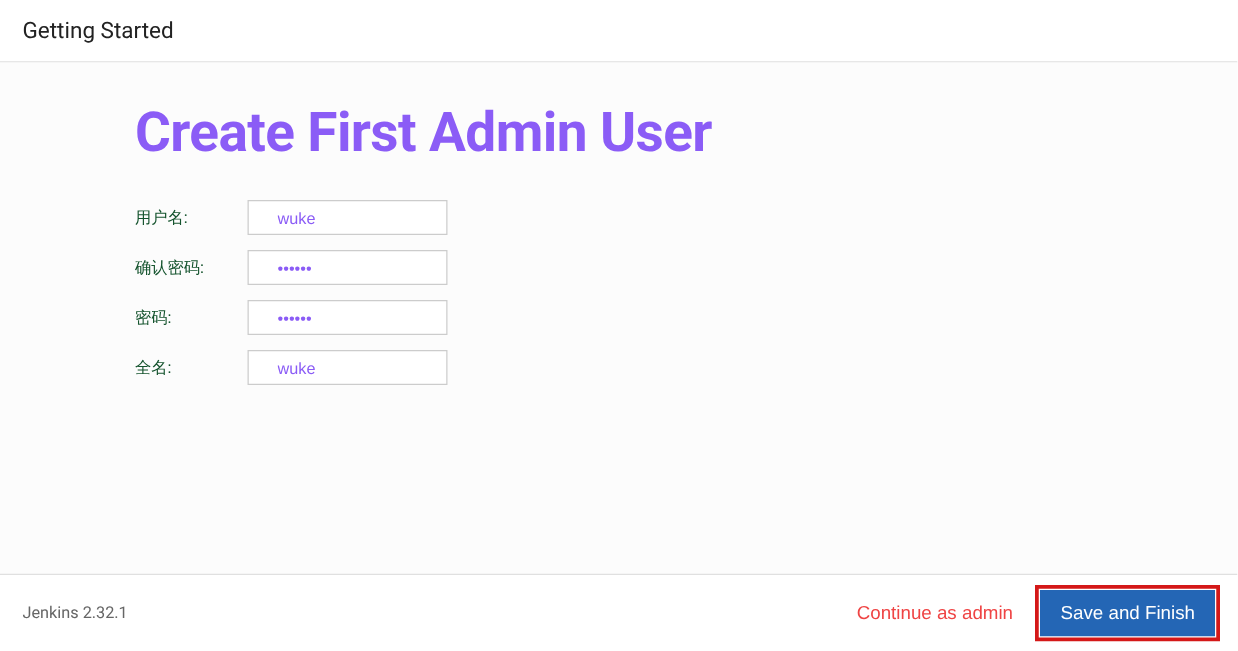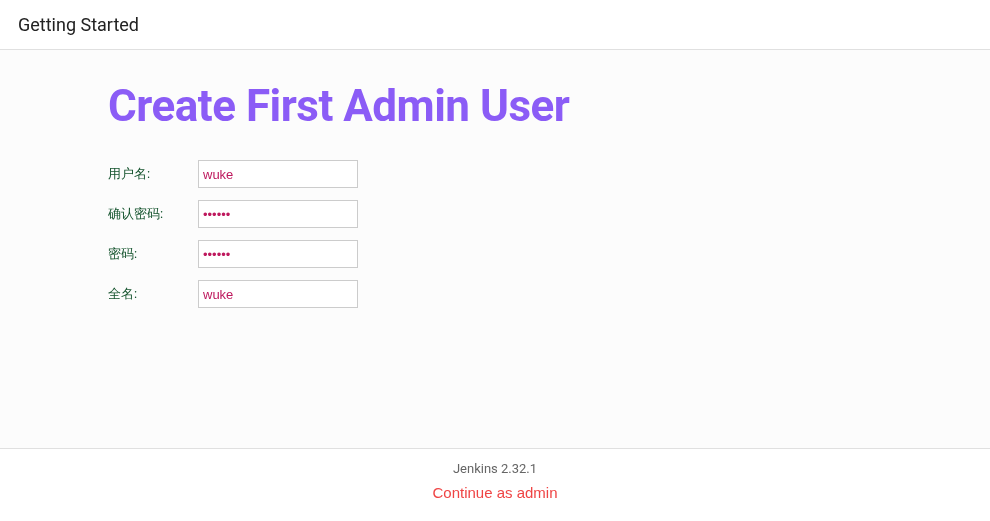--- a/index.html
+++ b/index.html
@@ -45,23 +45,23 @@
     .form-label {
       width: 90px;
       font-size: 13px;
       color: #14532d;
       text-align: left;
     }
     .form-input {
       width: 160px;
       height: 28px;
       border: 1px solid #ccc;
-      padding: 4px 4px;
+      padding: 4px 23px;
       font-size: 13px;
-      color: #be185d;
+      color: #8b5cf6;
       background: #fff;
     }
     .redacted {
       position: relative;
       background: #fff;
     }
     .redacted-mark {
       position: absolute;
       left: 4px;
       top: 3px;
@@ -71,21 +71,20 @@
       border-radius: 6px 2px 4px 2px;
       transform: skewX(-3deg);
     }
     .footer {
       display: flex;
       align-items: center;
       justify-content: space-between;
       padding: 12px 18px;
       border-top: 1px solid #e0e0e0;
       background: #fff;
-      flex-direction: column;
     }
     .footer-version {
       font-size: 13px;
       color: #666;
     }
     .footer-actions {
       display: flex;
       gap: 18px;
       align-items: center;
     }
@@ -137,14 +136,15 @@
     <label class="form-label">全名:</label>
     <input type="text" class="form-input" value="wuke" style="">
   </div>
 
 </div>
 
 <div class="footer">
   <div class="footer-version">Jenkins 2.32.1</div>
   <div class="footer-actions">
     <button class="btn-link">Continue as admin</button>
+    <button class="btn-primary">Save and Finish</button>
   </div>
 </div>
 
 </body></html>

